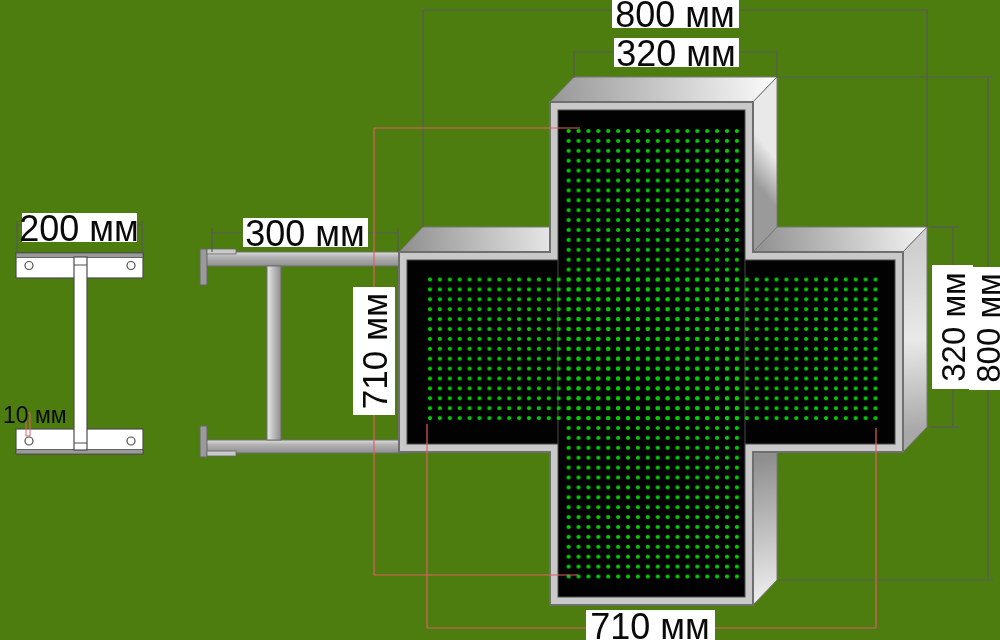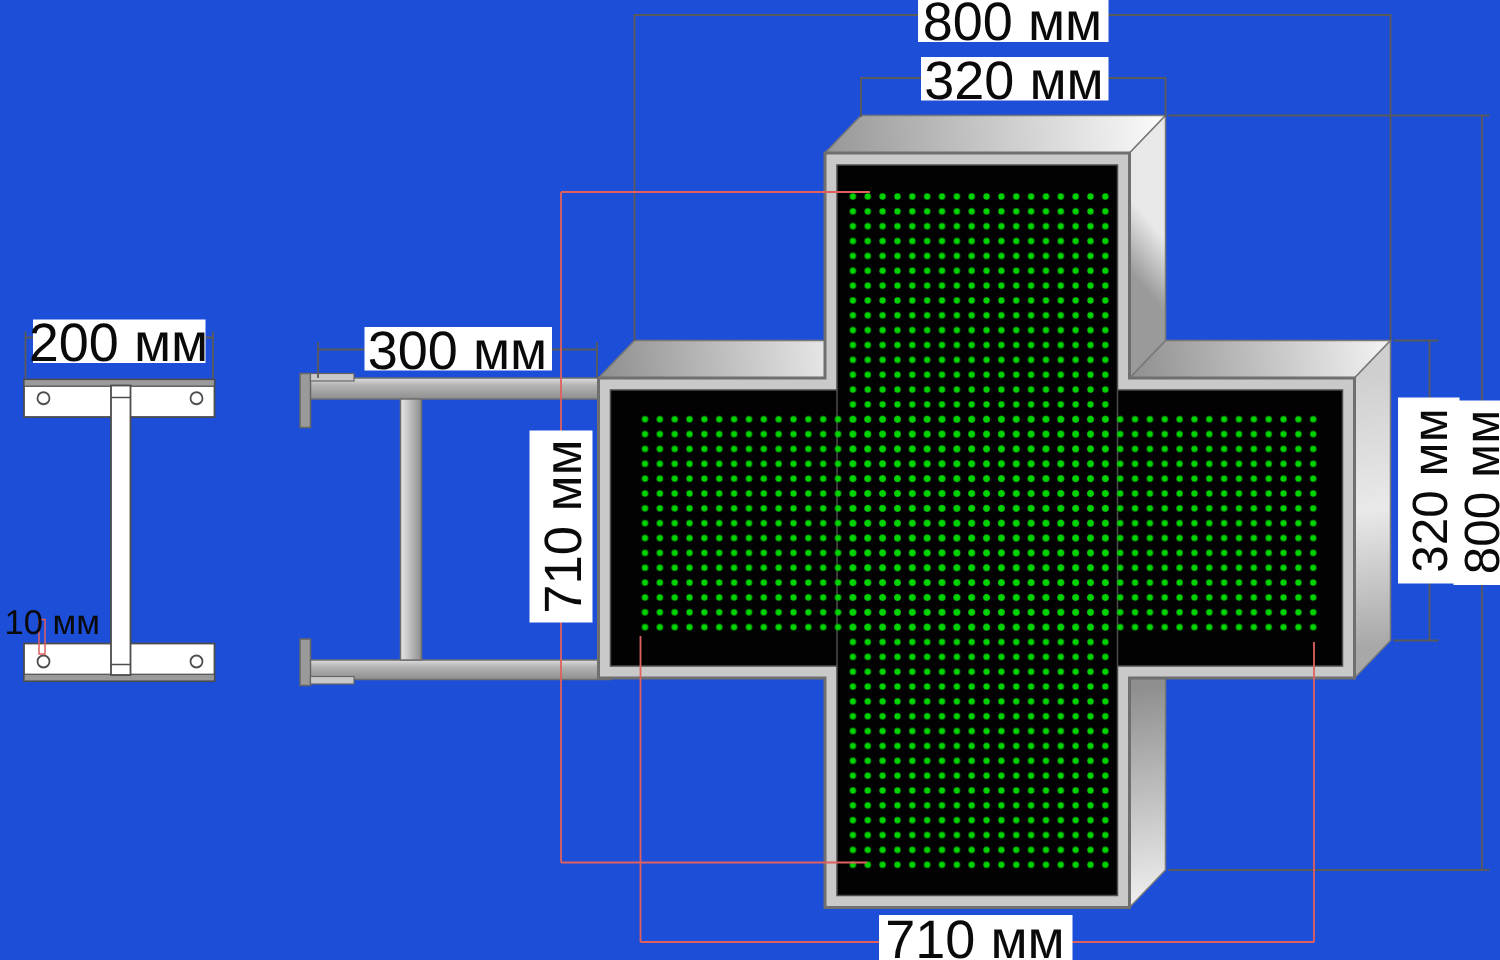--- a/index.html
+++ b/index.html
@@ -1,16 +1,16 @@
 <!DOCTYPE html>
 <html><head>
 <meta charset="utf-8">
 <style>
   html, body { margin: 0; padding: 0; background: #ffffff; }
-  .stage { width: 1000px; height: 640px; position: relative; background: #1d4ed8; overflow: hidden; }
+  .stage { width: 1000px; height: 640px; position: relative; background: #4d7c0f; overflow: hidden; }
   svg { display: block; }
   text {
     font-family: "Liberation Sans", "DejaVu Sans", sans-serif;
     fill: #0a0a0a;
   }
   .dim-label { font-size: 36px; }
   .dim-label-rot { font-size: 33px; }
   .dim-label-left { font-size: 35px; }
   .dim-label-small { font-size: 23px; }
 </style>

